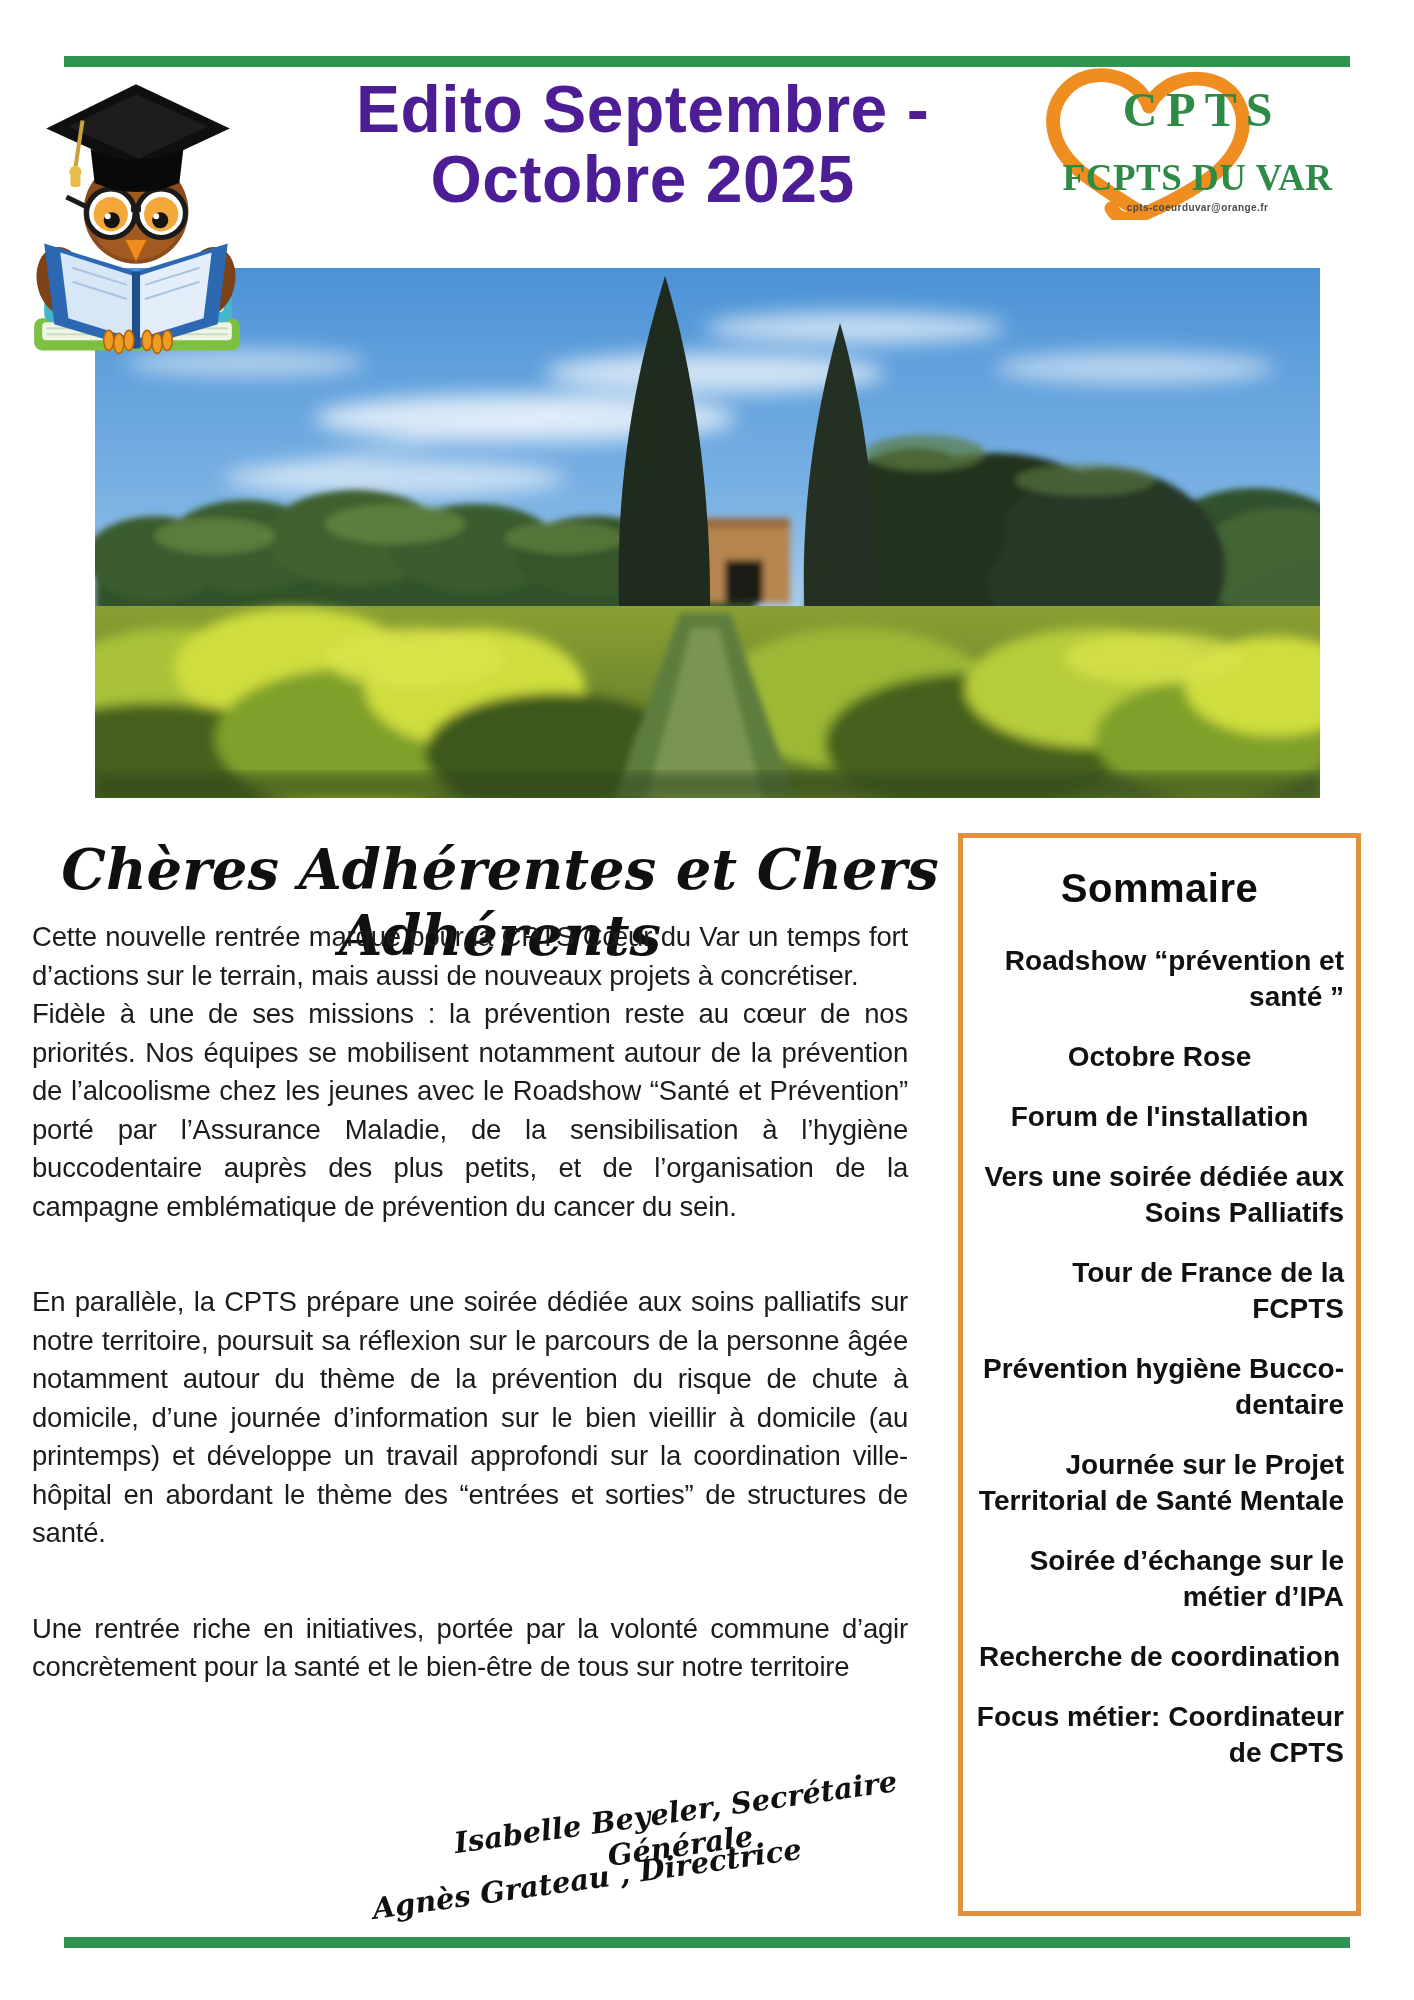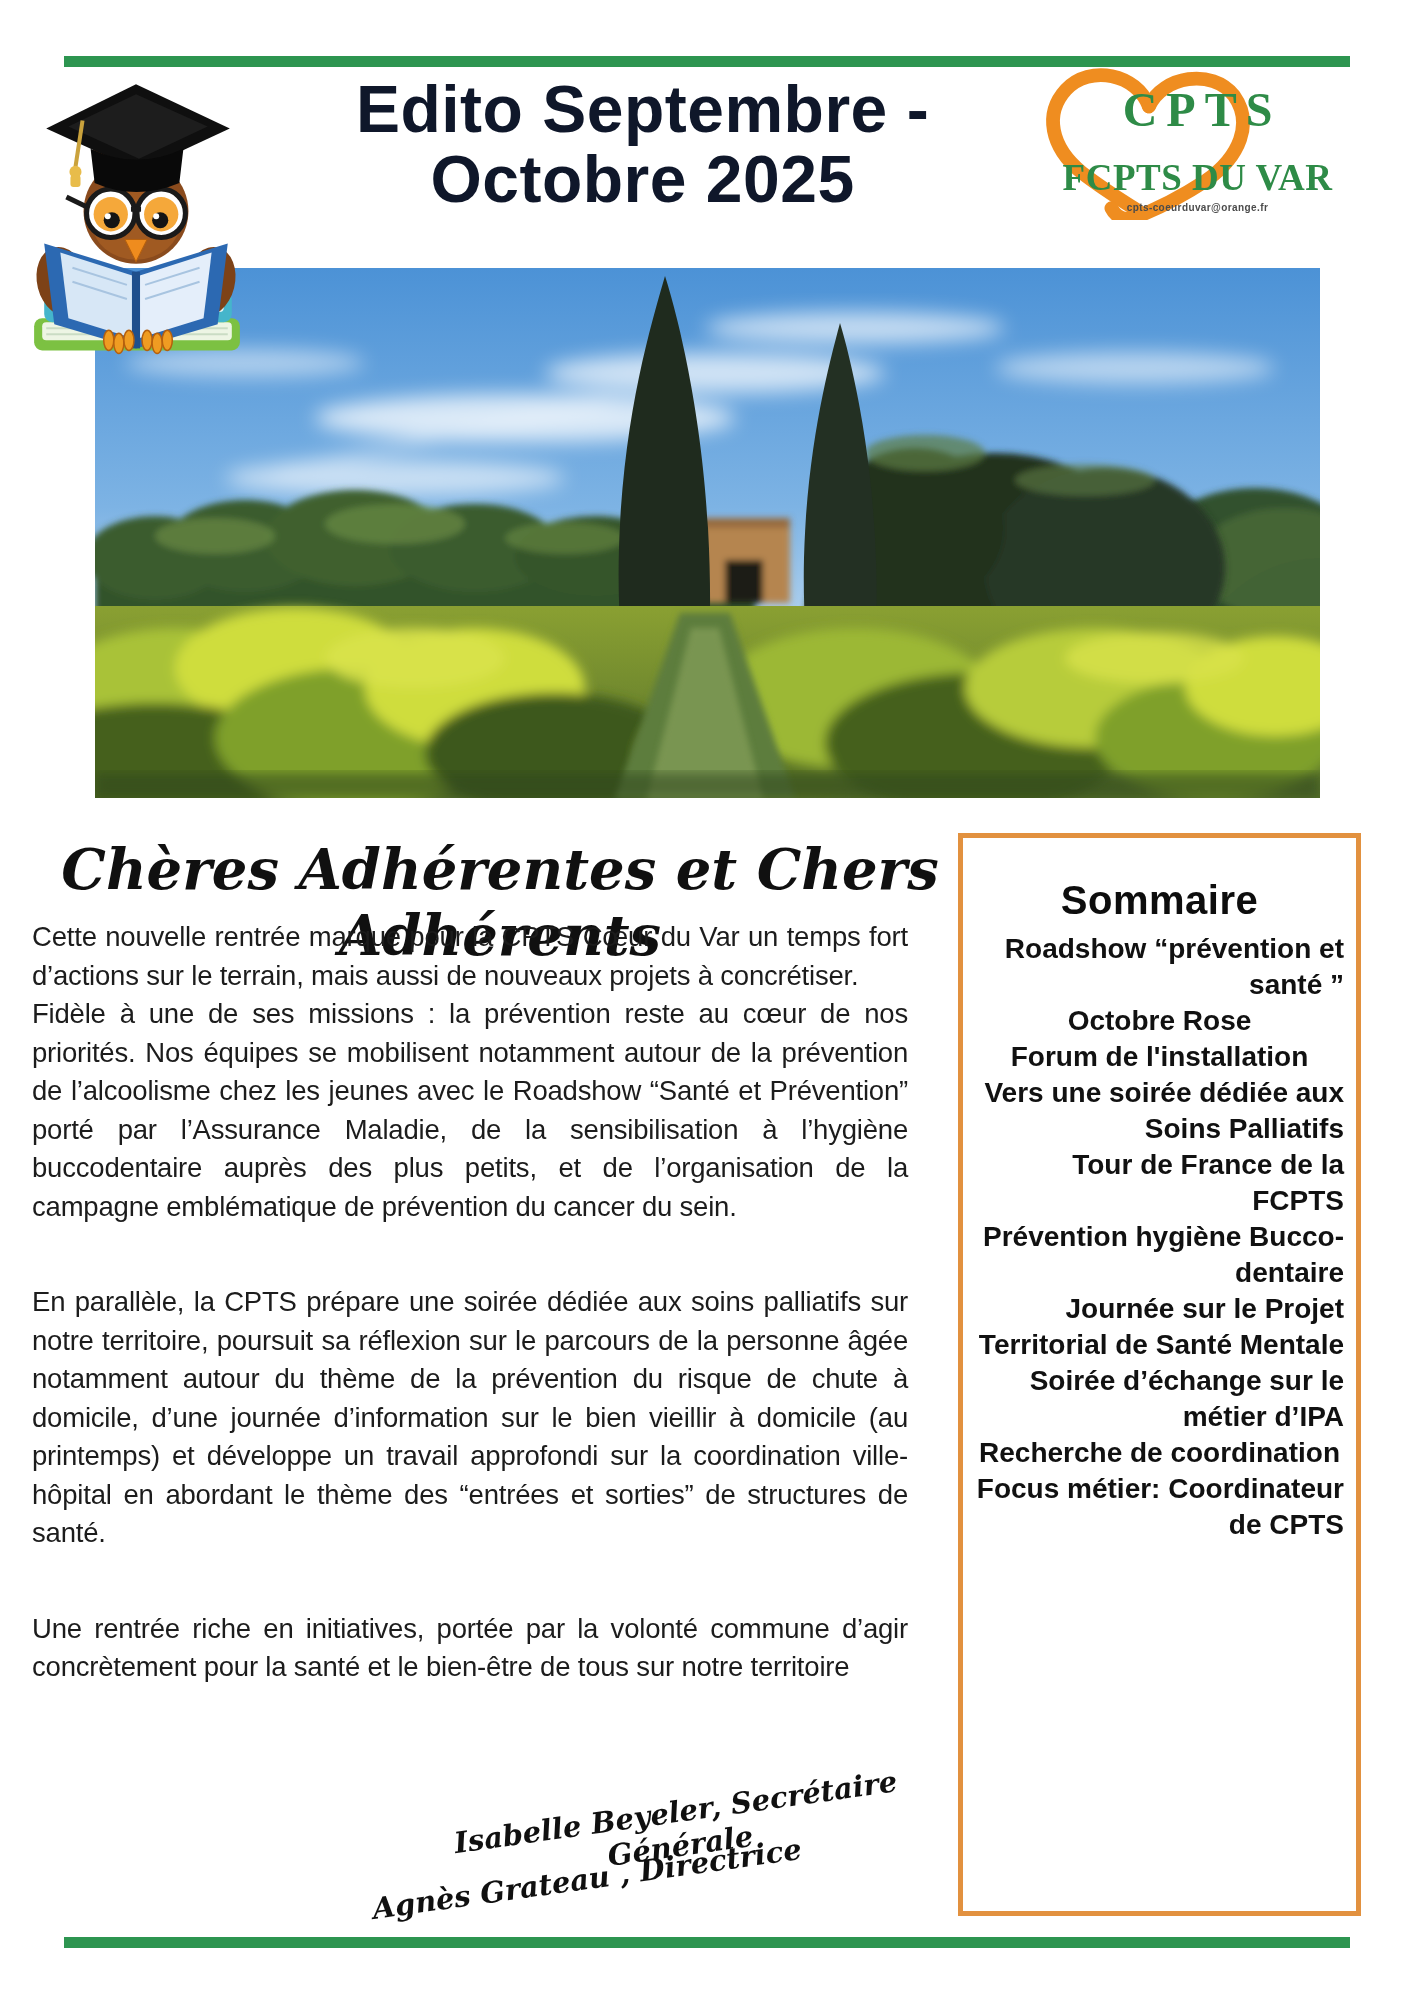--- a/index.html
+++ b/index.html
@@ -5,21 +5,21 @@
   html,body{margin:0;padding:0;background:#ffffff;}
   .page{position:relative;width:1414px;height:2000px;background:#ffffff;overflow:hidden;
         font-family:"Liberation Sans",sans-serif;color:#1c1c1c;}
   .bar{position:absolute;left:64px;width:1286px;height:11px;background:#2d9550;}
   .bar.top{top:56px;}
   .bar.bottom{top:1937px;}
 
   
   .owl{position:absolute;left:20px;top:70px;width:232px;height:292px;z-index:5;}
   .title{position:absolute;left:245px;top:74px;width:795px;text-align:center;
-         font-weight:bold;font-size:66px;line-height:70px;letter-spacing:.5px;color:#0f172a;z-index:4;}
+         font-weight:bold;font-size:66px;line-height:70px;letter-spacing:.5px;color:#4c1d95;z-index:4;}
   .logo{position:absolute;left:1030px;top:62px;width:335px;height:165px;z-index:4;}
   .logo .heart{position:absolute;left:-6px;top:0;width:240px;height:158px;}
   .logo .acr{position:absolute;left:0;top:20px;width:100%;text-align:center;
              font-family:"Liberation Serif",serif;font-weight:bold;font-size:48px;
              letter-spacing:9px;padding-left:9px;box-sizing:border-box;color:#2e8b47;}
   .logo .nm{position:absolute;left:0;top:94px;width:100%;text-align:center;
             font-family:"Liberation Serif",serif;font-weight:bold;font-size:37px;
             letter-spacing:.5px;color:#2e8b47;}
   .logo .em{position:absolute;left:0;top:140px;width:100%;text-align:center;
             font-size:10px;font-weight:bold;color:#4b4b4b;letter-spacing:.4px;}
@@ -37,22 +37,22 @@
   .para{margin:0;}
   .para.gap-after{margin-bottom:57px;}
 
   .sig{position:absolute;font-family:"DejaVu Serif",serif;font-style:italic;font-weight:bold;
        color:#101010;text-align:center;transform:rotate(-8deg);}
   .sig.l1{left:378px;top:1795px;width:600px;font-size:29px;}
   .sig.l2{left:352px;top:1862px;width:470px;font-size:29px;}
 
   
   .toc{position:absolute;left:958px;top:833px;width:403px;height:1083px;background:#ffffff;
-       border:5px solid #e2913f;box-sizing:border-box;padding:40px 12px 0;
-       display:flex;flex-direction:column;align-items:center;z-index:3;}
+       border:5px solid #e2913f;box-sizing:border-box;padding:28px 12px 0;
+       display:flex;flex-direction:column;gap:24px;align-items:center;z-index:3;}
   .toc-title{font-size:40px;font-weight:bold;letter-spacing:.5px;color:#0d0d0d;margin-bottom:8px;}
   .toc-item{font-size:28px;font-weight:bold;line-height:36px;text-align:right;color:#111111;}
 </style>
 </head>
 <body>
 
 <div class="page">
 
   <div class="bar top"></div>
 

